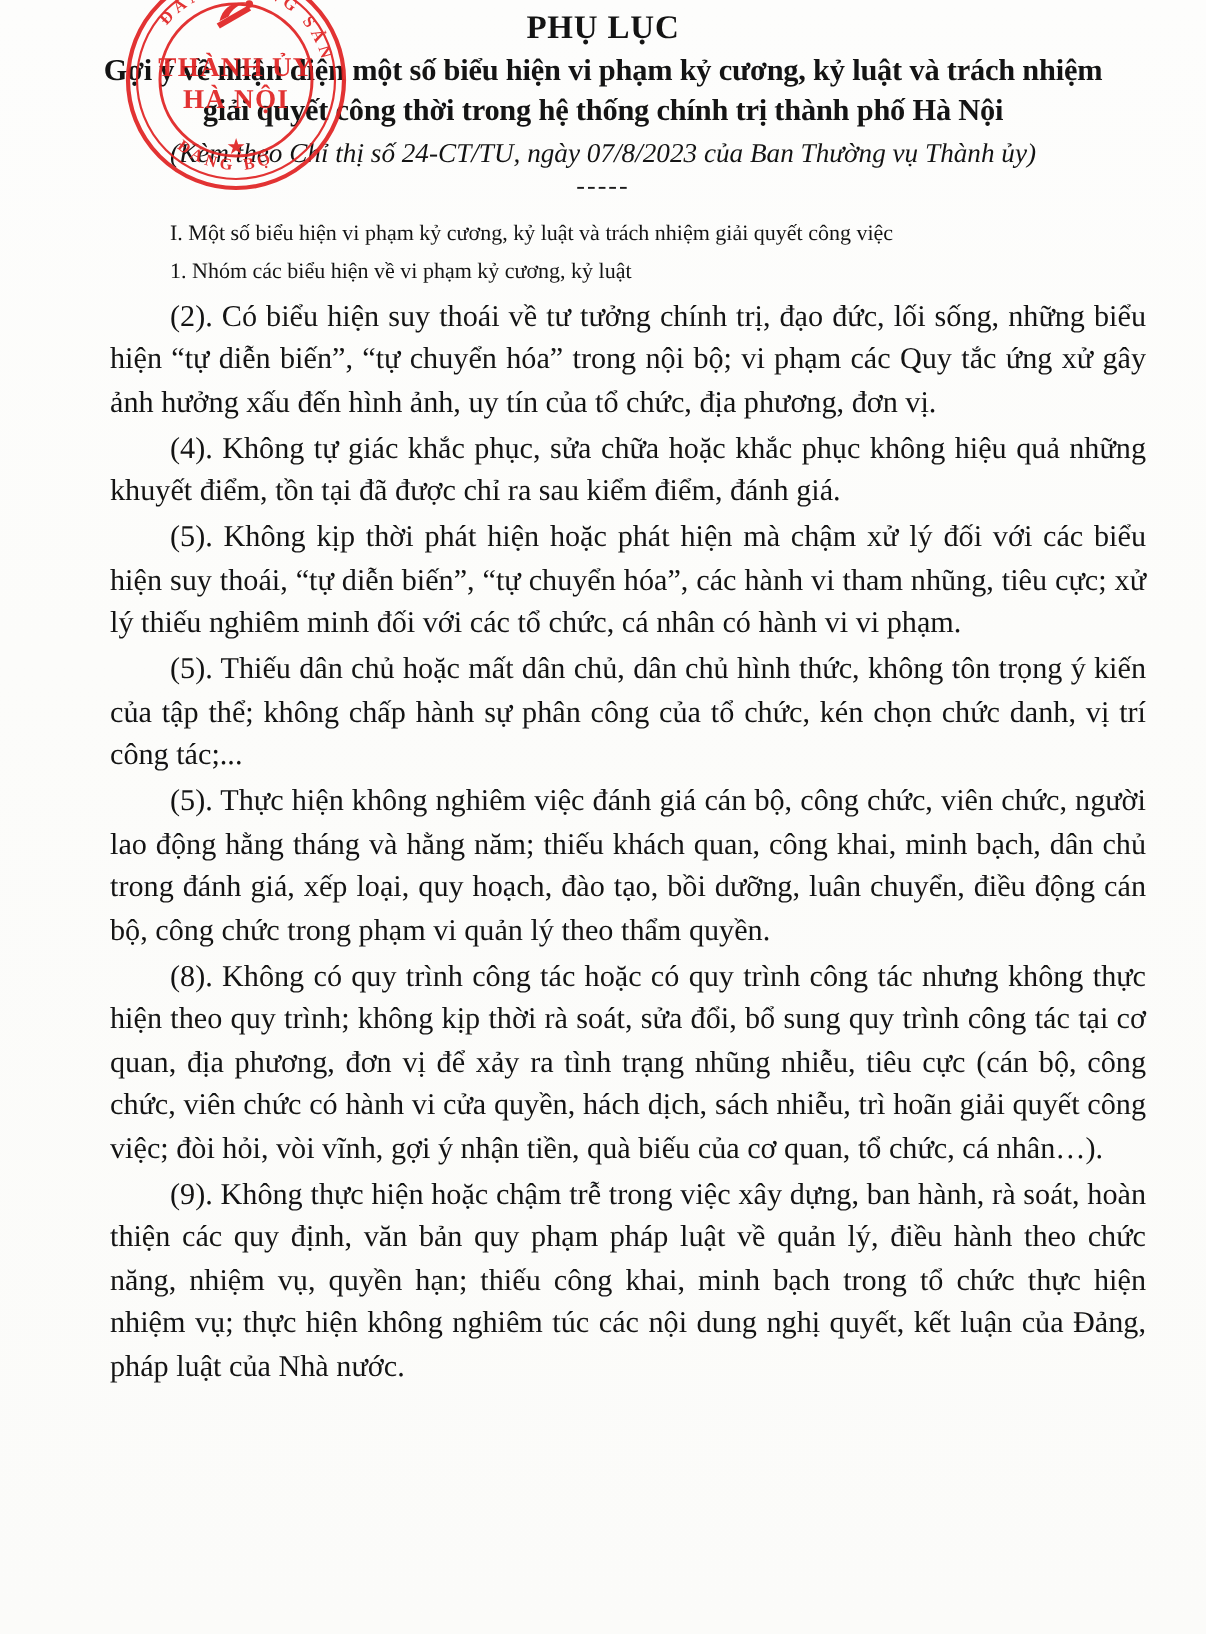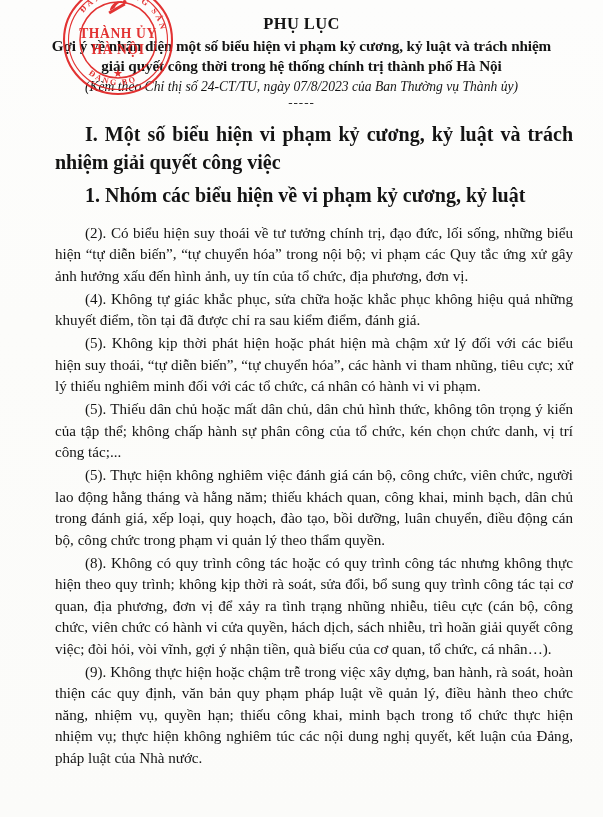--- a/index.html
+++ b/index.html
@@ -22,21 +22,21 @@
     position: relative;
     width: 603px;
     height: 817px;
     box-sizing: border-box;
     background:
       linear-gradient(180deg, #fdfdfc 0%, #fcfcfa 40%, #fbfbf9 100%);
   }
 
   
   .doc-header {
-    padding-top: 14px;
+    padding-top: 4px;
     text-align: center;
   }
   .doc-title {
     font-size: 16.5px;
     font-weight: bold;
     letter-spacing: 0.4px;
     line-height: 1.25;
     margin: 0 0 1px 0;
   }
   .doc-subtitle {
@@ -76,29 +76,29 @@
   .seal svg { display: block; width: 114px; height: 114px; }
 
   
   .body-wrap {
     position: relative;
     margin: 9px 30px 0 55px;
     width: 518px;
   }
   .heading-1,
   .heading-2 {
-    font-weight: bold;
-    font-size: 20px;
+    font-weight: normal;
+    font-size: 11px;
     line-height: 1.42;
     text-align: justify;
     text-indent: 30px;
     margin: 0 0 2px 0;
   }
   .heading-1 { margin-bottom: 3px; }
-  .heading-2 { margin-top: 4px; margin-bottom: 14px; }
+  .heading-2 { margin-top: 4px; margin-bottom: 4px; }
 
   p.para {
     font-size: 15.1px;
     line-height: 1.425;
     text-align: justify;
     text-indent: 30px;
     margin: 0 0 1.5px 0;
     -webkit-hyphens: none;
     hyphens: none;
   }

